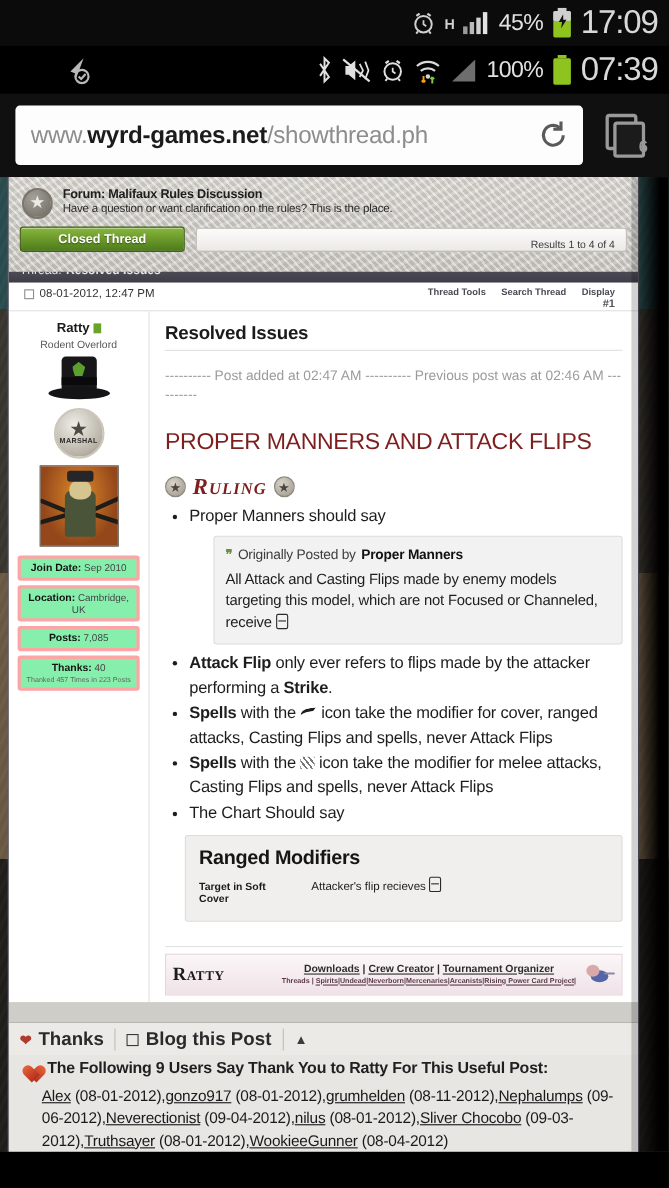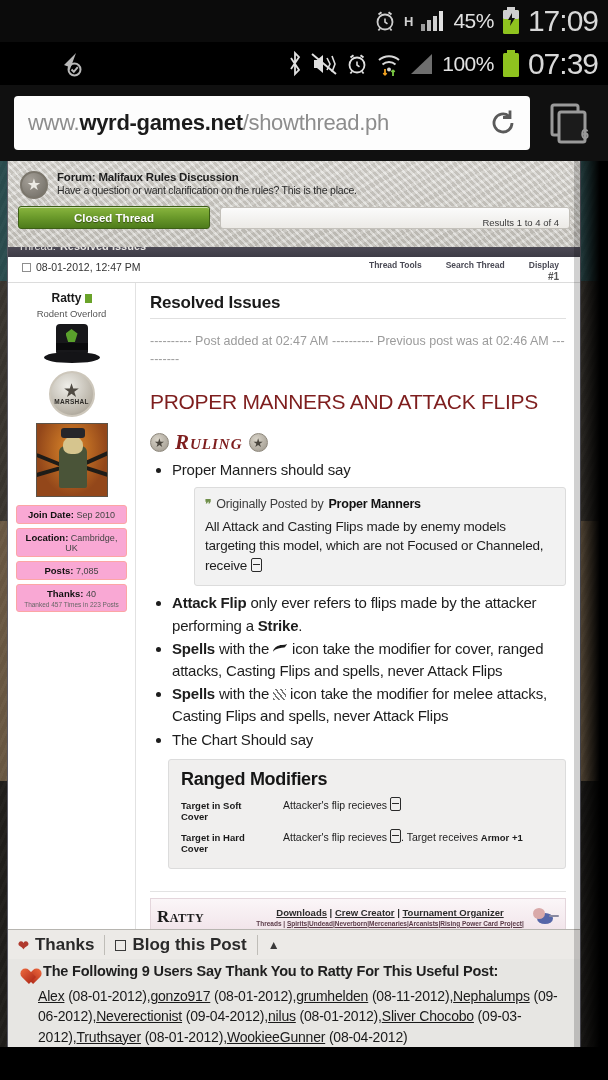--- a/index.html
+++ b/index.html
@@ -45,35 +45,35 @@
                  repeating-linear-gradient(-30deg,rgba(255,255,255,.18) 0 3px,rgba(100,95,88,.08) 3px 8px);}
 
   .forum-head { position:relative; display:flex; gap:9px; padding:10px 12px 4px 12px; align-items:flex-start; }
   .star-badge { width:28px; height:28px; border-radius:50%; background:radial-gradient(circle at 35% 30%,#a5a098,#6e6a62);
                 border:2px solid #7b766c; display:flex; align-items:center; justify-content:center; flex:0 0 auto; }
   .star-badge span { color:#eceae4; font-size:16px; line-height:1; }
   .fh-title { font-size:11.5px; font-weight:bold; color:#1d1d1d; letter-spacing:-0.2px; }
   .fh-sub { font-size:10.5px; color:#2b2b2b; letter-spacing:-0.2px; margin-top:1px; }
 
   .toolrow { position:relative; display:flex; align-items:center; gap:10px; padding:3px 10px 0 10px; }
-  .closed-thread { width:192px; height:23px; border-radius:3px;
+  .closed-thread { width:150px; height:23px; border-radius:3px;
       background:linear-gradient(180deg,#8ab63f 0%,#6d9c2c 45%,#4d7b1b 100%);
       border:1px solid #3d5f16; box-shadow:inset 0 1px 0 rgba(255,255,255,.55);
       color:#fff; font-size:11.5px; font-weight:bold; display:flex; align-items:center; justify-content:center;
       text-shadow:0 1px 1px rgba(0,0,0,.45); }
   .results-bar { flex:1; height:22px; background:linear-gradient(180deg,#fbfbfb,#eceae6); border:1px solid #c3c0ba;
       border-radius:3px; display:flex; align-items:flex-end; justify-content:flex-end; padding-right:10px;
       font-size:9.5px; color:#3a3a3a; }
 
   .thread-bar { margin-top:6px; height:22px; background:linear-gradient(180deg,#5d5a66,#3e3c46);
       display:flex; align-items:center; padding-left:10px; color:#e9e7e4; font-size:11px; }
   .thread-bar b{ font-weight:bold; margin-left:4px; }
 
   .post-tools { background:#fff; position:relative; padding:3px 21px 0 8px; }
-  .pt-links { display:flex; justify-content:flex-end; gap:24px; font-size:8.5px; font-weight:bold; color:#4a4a55; }
+  .pt-links { display:flex; justify-content:flex-end; gap:14px; font-size:8.5px; font-weight:bold; color:#4a4a55; }
   .pt-num { text-align:right; font-size:10px; color:#555; font-weight:bold; margin-top:1px; }
   .post-date { position:absolute; left:14px; top:4px; font-size:10.5px; color:#333; display:flex; align-items:center; gap:5px; }
   .chk { width:9px; height:9px; border:1px solid #8e8e8e; background:#fff; display:inline-block; }
 
   .post-body { display:flex; background:#fff; border-top:1px solid #dcdcdc; }
   .userbox { width:128px; flex:0 0 128px; padding:8px 6px 10px 6px; text-align:center; border-right:1px solid #e2e2e2; }
   .uname { font-size:12px; font-weight:bold; color:#1a1a1a; }
   .uname .online { display:inline-block; width:7px; height:9px; background:#6aa32a; margin-left:3px; vertical-align:middle; }
   .utitle { font-size:9.5px; color:#555; margin-top:3px; }
   .hat { width:56px; height:44px; margin:5px auto 2px auto; position:relative; }
@@ -91,21 +91,21 @@
       background:linear-gradient(180deg,#b8521d 0%,#d2731f 45%,#7d4a18 100%); }
   .avatar .sky { position:absolute; inset:0; background:radial-gradient(ellipse at 50% 35%,#e08a2a,#93471a 70%); }
   .avatar .body { position:absolute; left:22px; top:22px; width:28px; height:42px; background:#4a5438; border-radius:6px 6px 2px 2px; }
   .avatar .head { position:absolute; left:26px; top:12px; width:20px; height:18px; background:#d6c58e; border-radius:50% 50% 40% 40%; }
   .avatar .hatx { position:absolute; left:24px; top:4px; width:24px; height:10px; background:#26262a; border-radius:3px; }
   .avatar .leg { position:absolute; width:28px; height:4px; background:#1e1c18; border-radius:2px; }
   .avatar .l1 { left:-2px; top:34px; transform:rotate(22deg); }
   .avatar .l2 { left:-4px; top:46px; transform:rotate(-16deg); }
   .avatar .l3 { right:-4px; top:32px; transform:rotate(-24deg); }
   .avatar .l4 { right:-6px; top:46px; transform:rotate(18deg); }
-  .ufield { border:1px solid #fca5a5; border-radius:3px; margin:4px 2px 0 2px; padding:3px 2px; background:#f9a8d4;
+  .ufield { border:3px solid #fca5a5; border-radius:3px; margin:4px 2px 0 2px; padding:3px 2px; background:#86efac;
             font-size:9px; color:#444; }
   .ufield b { color:#111; font-size:9.5px; }
   .ufield .sub { display:block; font-size:6.5px; color:#666; margin-top:2px; }
 
   .content { flex:1; padding:10px 14px 6px 14px; min-width:0; }
   .post-title { font-size:17px; font-weight:bold; color:#1a1a1a; letter-spacing:-0.2px; }
   .post-rule { border-bottom:1px solid #e0e0e0; margin:5px 0 7px 0; }
   .post-text { font-size:15px; color:#1d1d1d; line-height:1.45; letter-spacing:-0.2px; }
   .post-meta { font-size:12.5px; color:#9b9b9b; margin-top:14px; line-height:1.4; }
 
@@ -422,28 +422,20 @@
 
         <div class="chartbox">
           <div class="chart-title">Ranged Modifiers</div>
           <div class="chart-row">
             <div class="chart-lab">Target in Soft Cover</div>
             <div class="chart-val">
               <span>Attacker's flip recieves</span>
               <span class="flipicon"></span>
             </div>
           </div>
-          <div class="chart-row">
-            <div class="chart-lab">Target in Hard Cover</div>
-            <div class="chart-val">
-              <span>Attacker's flip recieves</span>
-              <span class="flipicon"></span><span>. Target receives</span>
-              <b>Armor +1</b>
-            </div>
-          </div>
         </div>
 
         <div class="sig">
           <div class="sigbar">
             <div class="sig-ratty">Ratty</div>
             <div class="sig-links">
               <div class="sig-l1">
                 <u>Downloads</u> | <u>Crew Creator</u> | <u>Tournament Organizer</u>
               </div>
               <div class="sig-l2">

